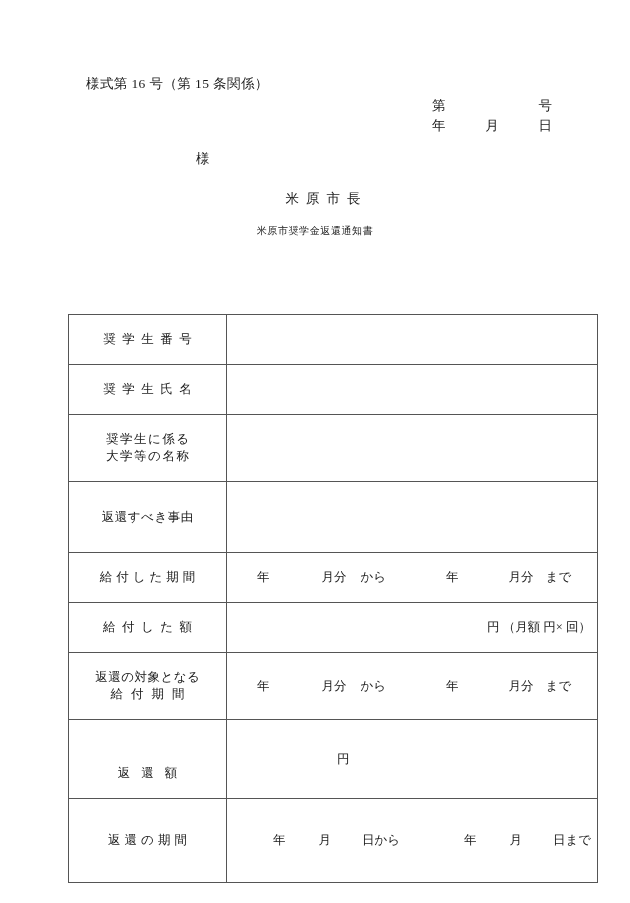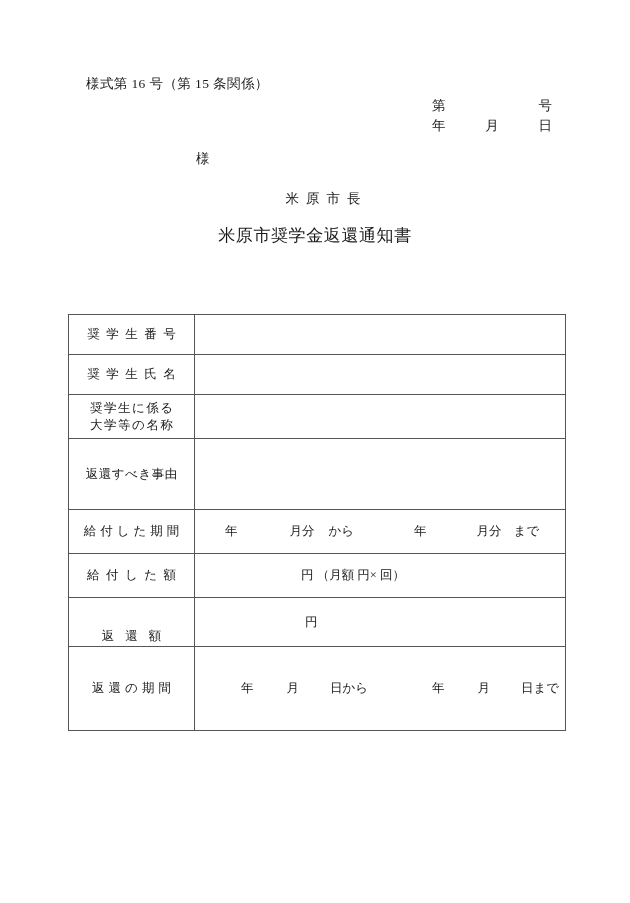--- a/index.html
+++ b/index.html
@@ -65,21 +65,21 @@
     text-indent: 7px;
     padding-left: 16px;
   }
 
   .doc-title {
     position: absolute;
     left: 0;
     right: 0;
     top: 224px;
     text-align: center;
-    font-size: 17px;
+    font-size: 10px;
     letter-spacing: 0.6px;
   }
 
   .intro {
     position: absolute;
     left: 70px;
     top: 259px;
     width: 486px;
     font-size: 13.2px;
     line-height: 21px;
@@ -92,21 +92,21 @@
     position: absolute;
     left: 68px;
     top: 314px;
     width: 483px;
     border-collapse: collapse;
     table-layout: fixed;
     font-size: 12.5px;
   }
   .form-table td {
     border: 1px solid #555555;
-    padding: 0;
+    padding: 16px;
     vertical-align: middle;
   }
   .form-table td.label {
     width: 125px;
     text-align: center;
     line-height: 17px;
   }
   .form-table td.value {
     width: 358px;
     padding: 0 6px;
@@ -134,20 +134,21 @@
   .period-row .seg { display: inline-block; }
   .gap-a { width: 52px; }
   .gap-b { width: 14px; }
   .gap-c { width: 60px; }
   .gap-d { width: 50px; }
   .gap-e { width: 12px; }
 
   .amount-row {
     white-space: nowrap;
     padding-left: 100px;
+    text-align: right;
   }
   .amount-row .seg { display: inline-block; }
   .gap-f { width: 62px; }
   .gap-g { width: 36px; }
 
   .single-amount {
     white-space: nowrap;
     padding-left: 104px;
   }
 
@@ -265,20 +266,41 @@
             <span class="seg">円</span>
             <span class="seg">（月額</span>
             <span class="gap-f"></span>
             <span class="seg">円×</span>
             <span class="gap-g"></span>
             <span class="seg">回）</span>
           </div>
         </td>
       </tr>
 
+      <tr class="h-md">
+        <td class="label">
+          <span class="lbl s0">返還の対象となる</span>
+          <span class="lbl s7">給付期間</span>
+        </td>
+        <td class="value">
+          <div class="period-row">
+            <span class="seg">年</span>
+            <span class="gap-a"></span>
+            <span class="seg">月分</span>
+            <span class="gap-b"></span>
+            <span class="seg">から</span>
+            <span class="gap-c"></span>
+            <span class="seg">年</span>
+            <span class="gap-d"></span>
+            <span class="seg">月分</span>
+            <span class="gap-e"></span>
+            <span class="seg">まで</span>
+          </div>
+        </td>
+      </tr>
 
       <tr class="h-xxl">
         <td class="label">
           <span class="lbl s9">返還額</span>
         </td>
         <td class="value">
           <div class="single-amount">
             <span class="seg">円</span>
           </div>
         </td>

